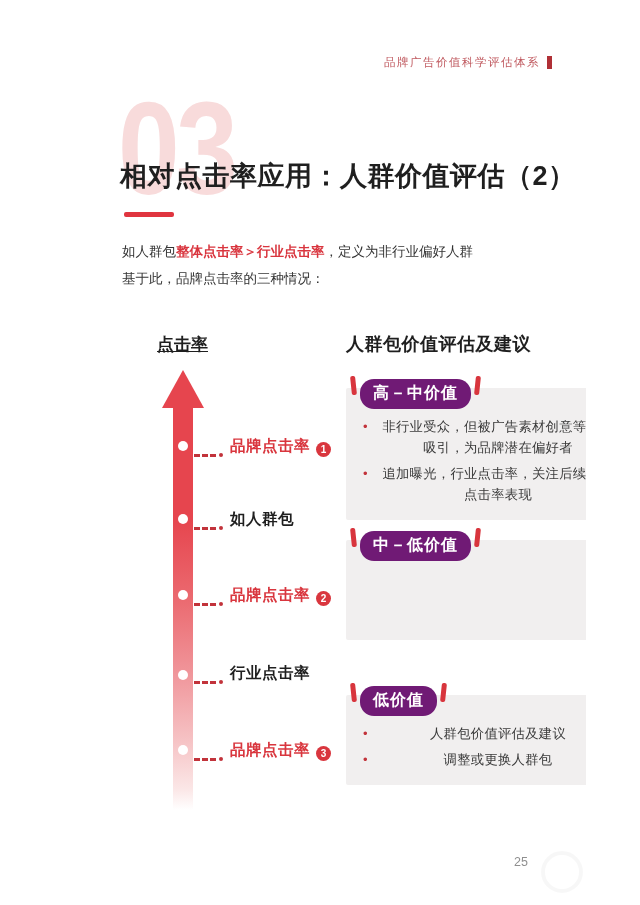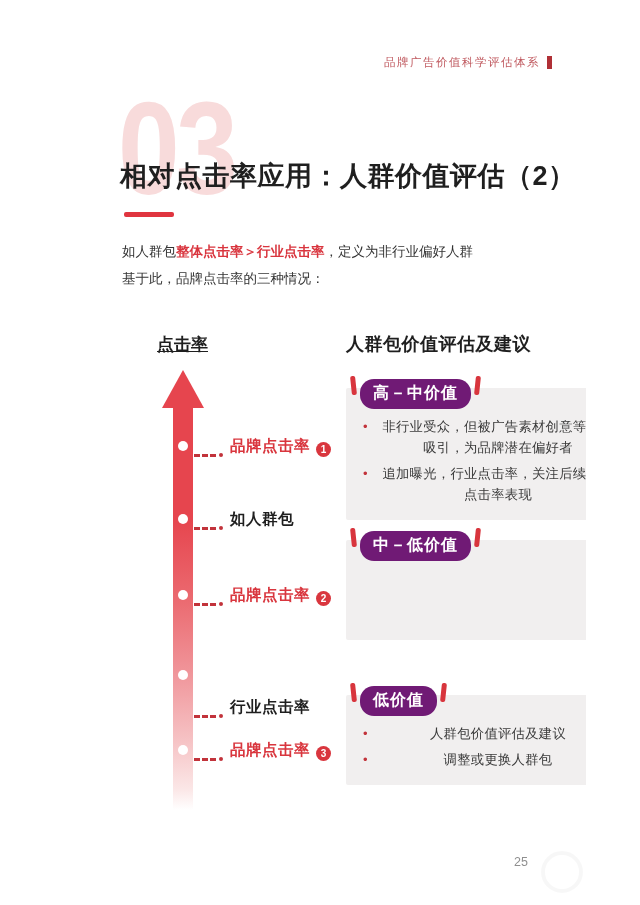--- a/index.html
+++ b/index.html
@@ -147,21 +147,21 @@
     <span class="dash-line"></span>
       <span class="dash-dot"></span>
     <span class="marker-label plain">如人群包</span>
   </div>
   <div class="marker-row" style="top:576px">
     <span class="dash-line"></span>
       <span class="dash-dot"></span>
     <span class="marker-label brand">品牌点击率</span>
     <span class="num-circle">2</span>
   </div>
-  <div class="marker-row" style="top:688px">
+  <div class="marker-row" style="top:654px">
     <span class="dash-line"></span>
       <span class="dash-dot"></span>
     <span class="marker-label plain">行业点击率</span>
   </div>
   <div class="marker-row" style="top:731px">
     <span class="dash-line"></span>
       <span class="dash-dot"></span>
     <span class="marker-label brand">品牌点击率</span>
     <span class="num-circle">3</span>
   </div>

